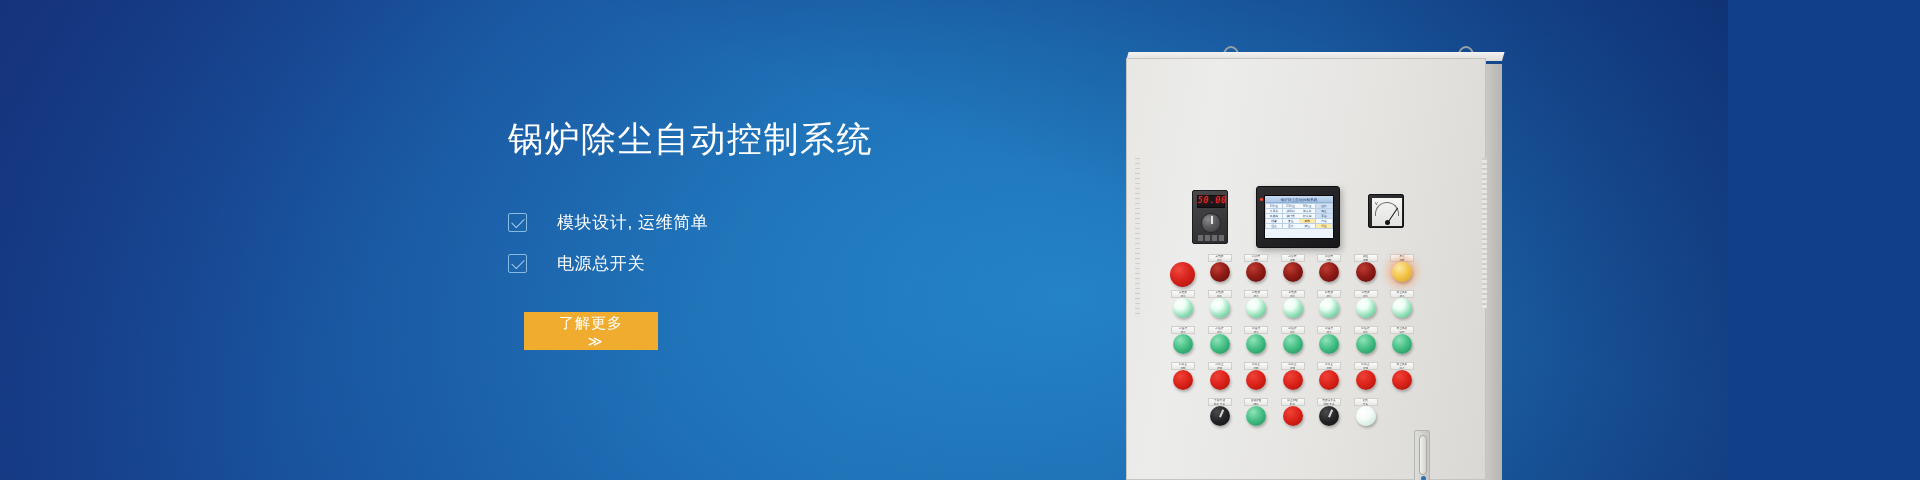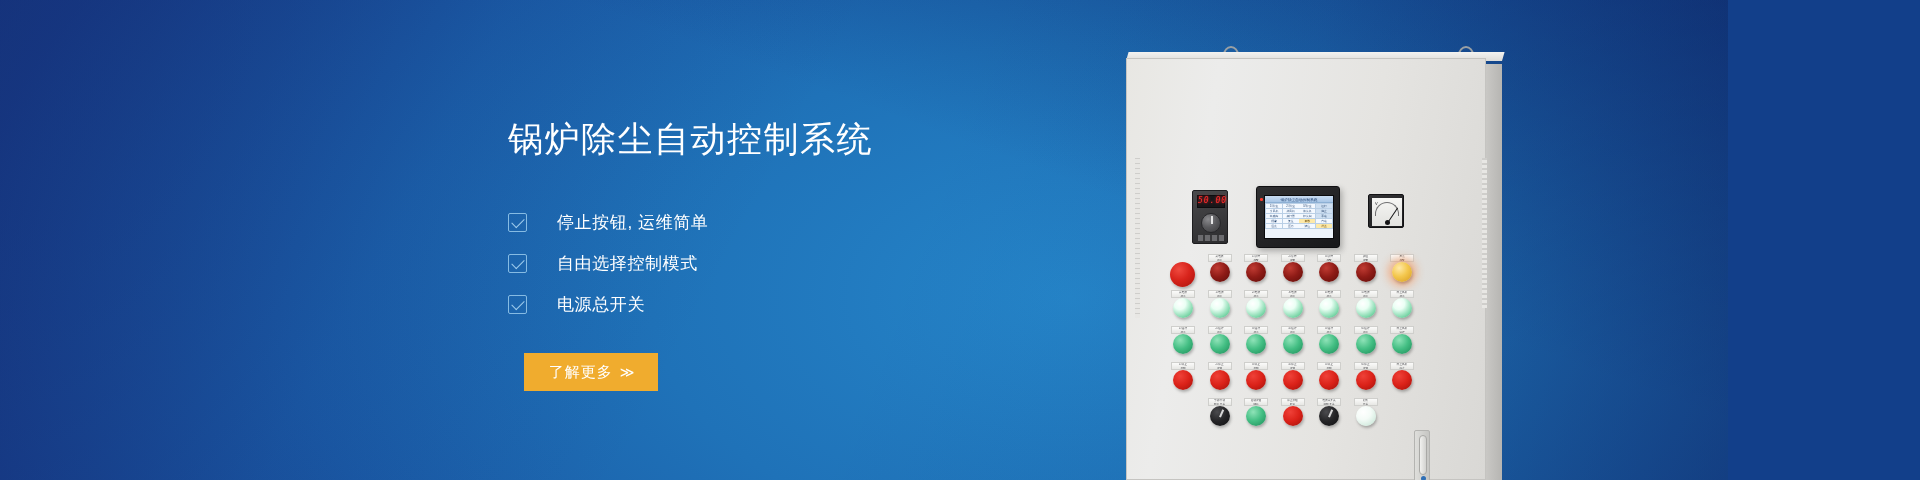--- a/index.html
+++ b/index.html
@@ -98,20 +98,21 @@
     margin-left: 16px;
     width: 134px;
     height: 38px;
     background: #f0ac2e;
     border: none;
     color: #ffffff;
     font-size: 15px;
     letter-spacing: 1px;
     cursor: pointer;
     font-family: inherit;
+    flex-direction: column;
   }
   .cta-button .chev { margin-left: 7px; font-size: 14px; letter-spacing: -1px; }
 
   
   .cabinet-photo {
     position: absolute;
     left: 1120px;
     top: 0;
     width: 470px;
     height: 480px;
@@ -424,25 +425,21 @@
 <body>
 
 <div class="banner">
 
   <div class="content">
     <h1 class="hero-title">锅炉除尘自动控制系统</h1>
 
     <ul class="feature-list">
       <li class="feature-item">
         <span class="check-box"></span>
-        <span class="feature-text">停止按钮, 运维简单</span>
-      </li>
-      <li class="feature-item">
-        <span class="check-box"></span>
-        <span class="feature-text">自由选择控制模式</span>
+        <span class="feature-text">模块设计, 运维简单</span>
       </li>
       <li class="feature-item">
         <span class="check-box"></span>
         <span class="feature-text">电源总开关</span>
       </li>
     </ul>
 
     <button class="cta-button">
       <span>了解更多</span>
       <span class="chev">≫</span>

